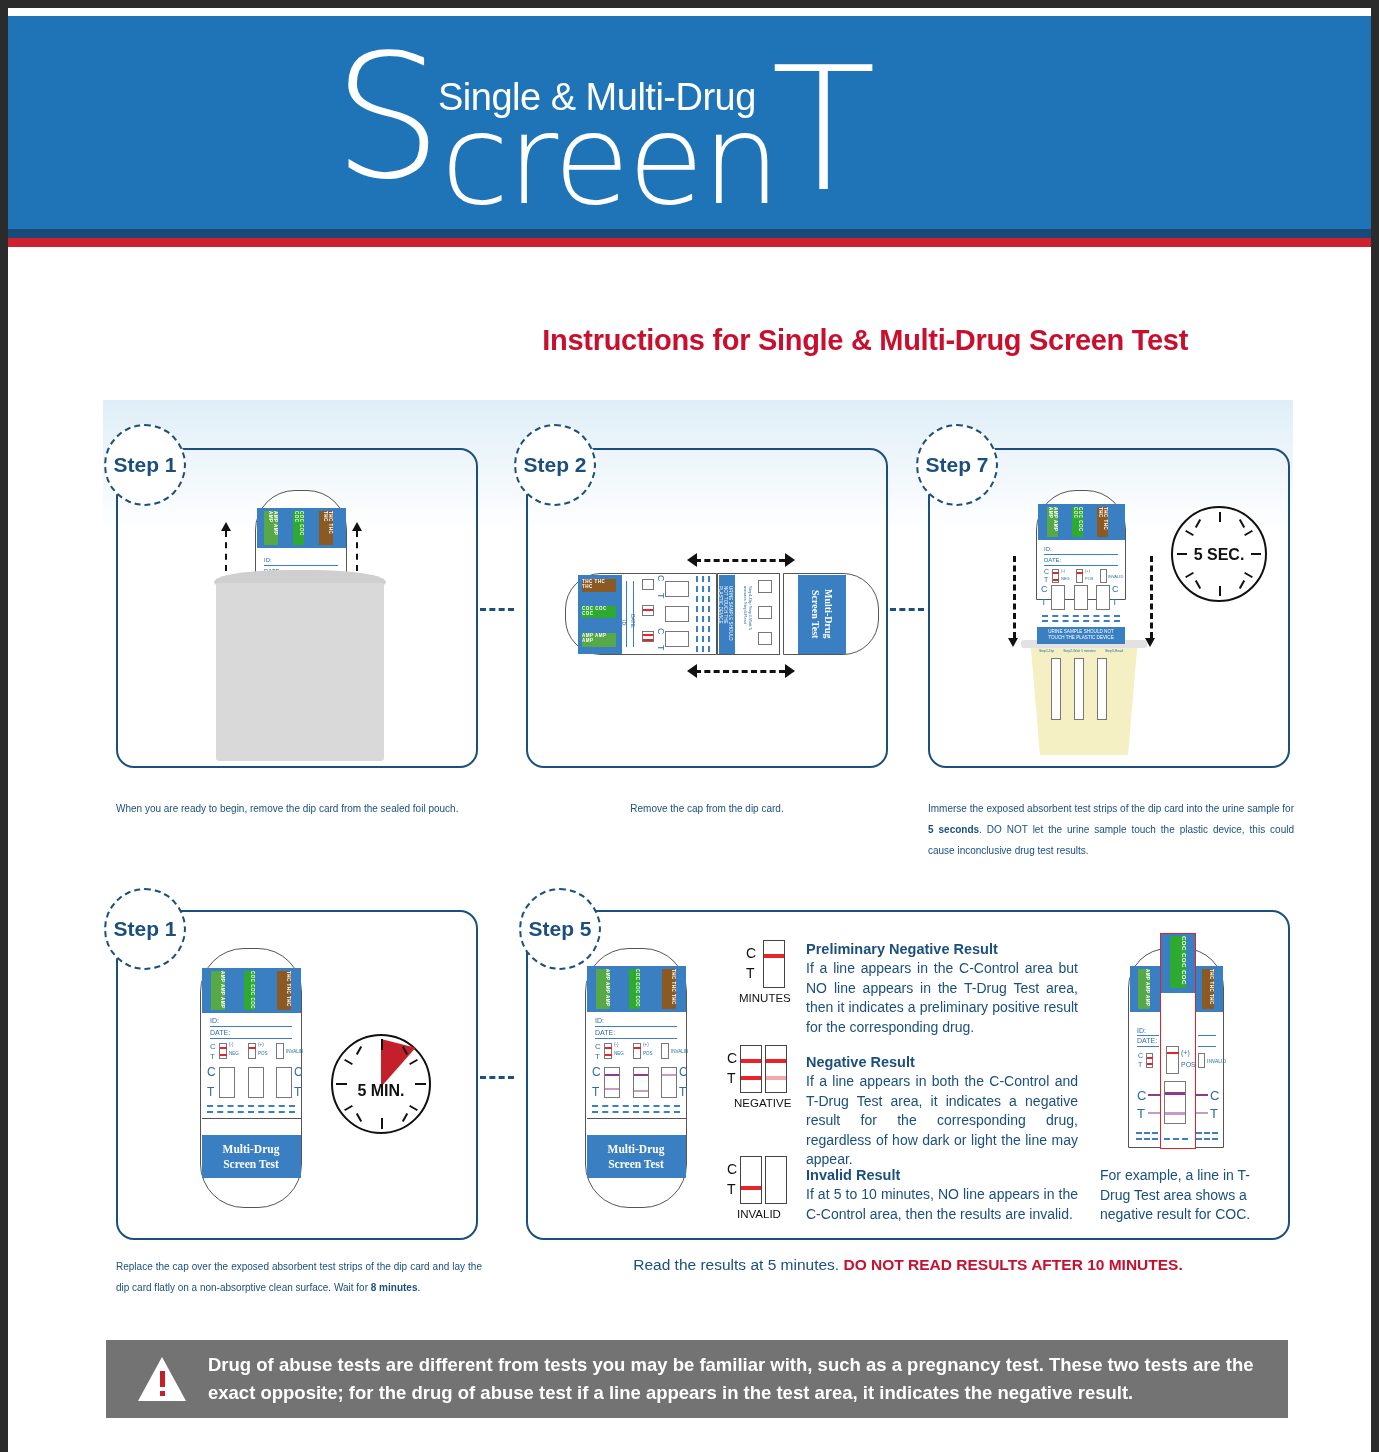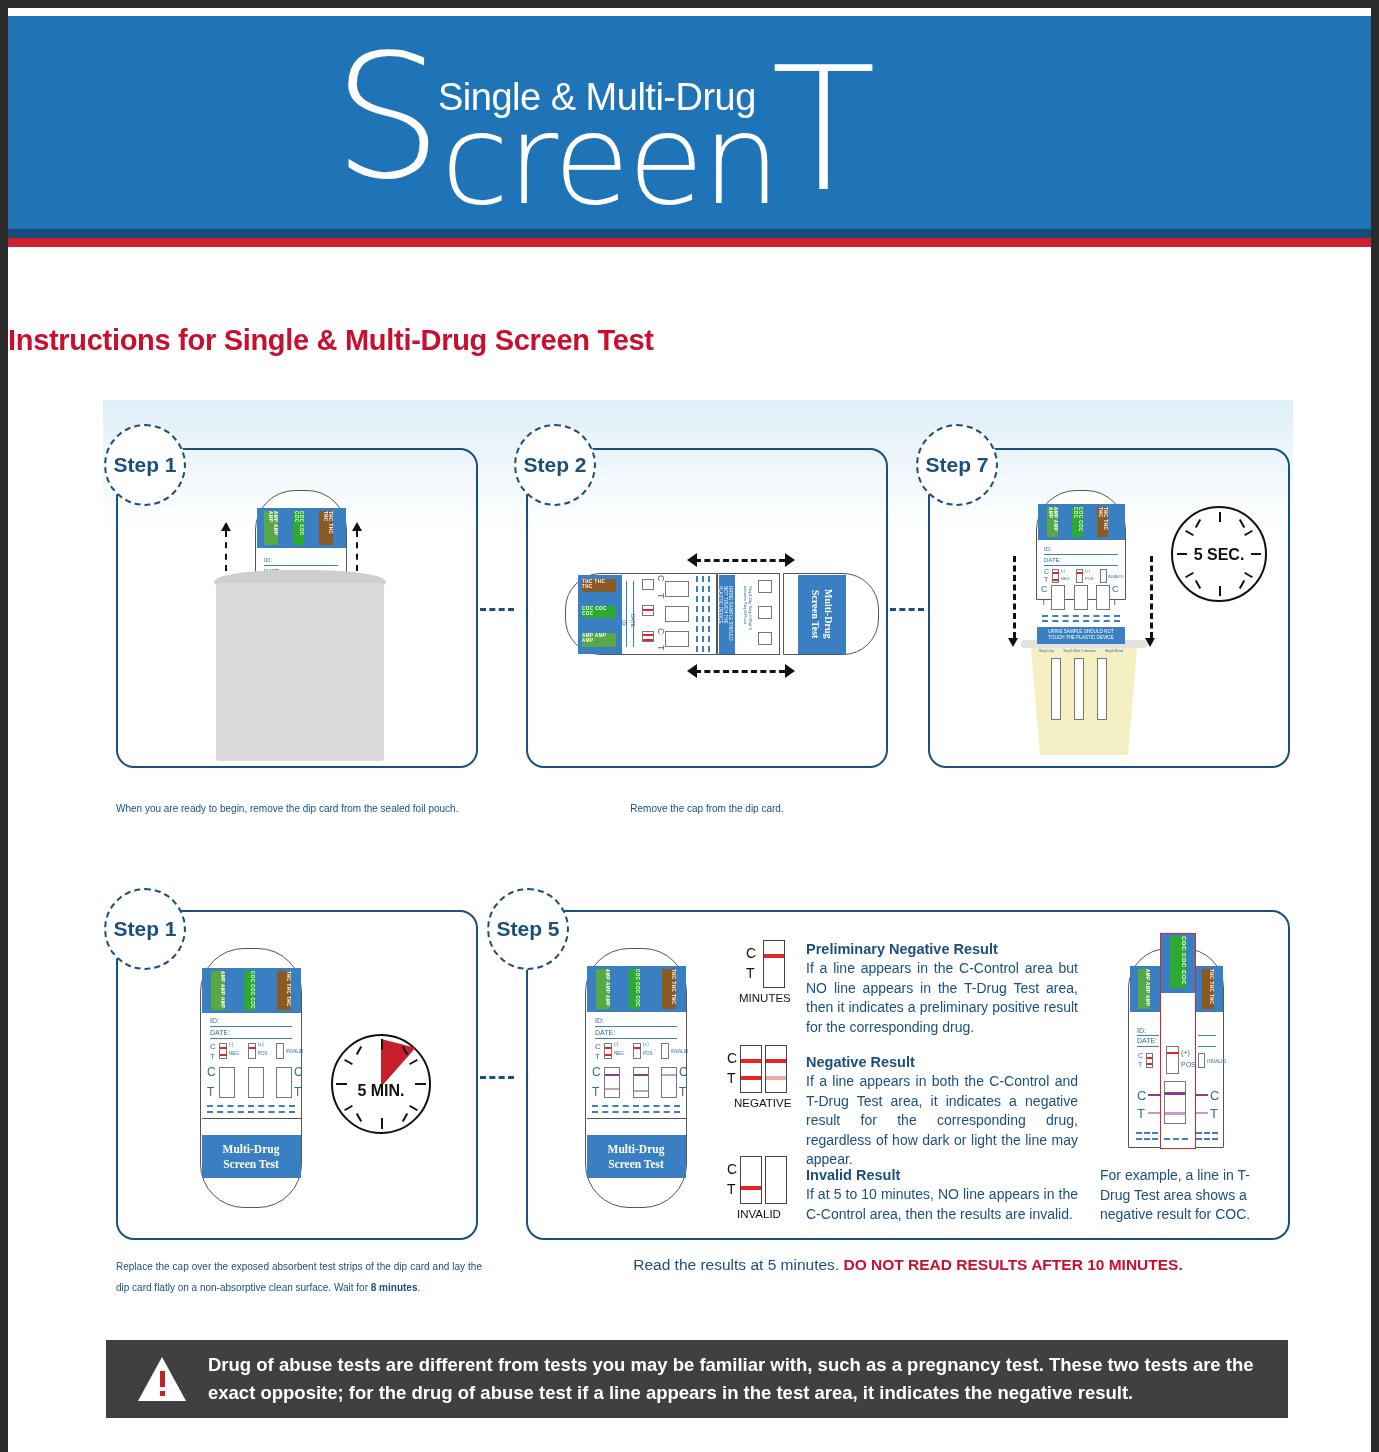--- a/index.html
+++ b/index.html
@@ -60,21 +60,21 @@
     background: #174a78;
   }
   .stripe-red {
     position: absolute; left: 0; top: 230px; width: 1363px; height: 9px;
     background: #cf2030;
   }
 
   
   .page-title {
     position: absolute; left: 0; top: 316px; width: 1180px;
-    text-align: left;
+    text-align: right;
     font-size: 29px; font-weight: bold; color: #c8102e;
     font-family: "Liberation Sans", sans-serif;
     letter-spacing: -0.3px;
   }
 
   
   .wash {
     position: absolute; left: 95px; top: 392px; width: 1190px; height: 130px;
     background: linear-gradient(to bottom, #dfeef7 0%, #ffffff 100%);
   }
@@ -210,21 +210,21 @@
   .readline {
     position: absolute; top: 1248px; left: 515px; width: 770px;
     text-align: center; font-size: 15.5px; color: #1b4f7e;
     font-family: "Liberation Sans", sans-serif;
   }
   .readline b { color: #c8102e; font-weight: bold; }
 
   
   .warn {
     position: absolute; left: 98px; top: 1332px; width: 1182px; height: 78px;
-    background: #404040;
+    background: #737373;
     display: flex; align-items: center;
   }
   .warn-tri {
     position: relative; margin-left: 32px; margin-right: 22px;
     width: 0; height: 0;
     border-left: 24px solid transparent; border-right: 24px solid transparent;
     border-bottom: 44px solid #ffffff; flex: none;
   }
   .warn-bang {
     position: absolute; left: -2.5px; top: 14px; width: 5px; height: 16px;
@@ -423,20 +423,21 @@
       <div class="tick" style="left:68px; top:11px; width:2px; height:9px; transform:rotate(-30deg);"></div>
       <div class="tick" style="left:24px; top:72px; width:2px; height:9px; transform:rotate(-30deg);"></div>
       <div class="tick" style="left:68px; top:72px; width:2px; height:9px; transform:rotate(30deg);"></div>
       <div class="tick" style="left:12px; top:24px; width:9px; height:2px; transform:rotate(30deg);"></div>
       <div class="tick" style="left:71px; top:24px; width:9px; height:2px; transform:rotate(-30deg);"></div>
       <div class="tick" style="left:12px; top:66px; width:9px; height:2px; transform:rotate(-30deg);"></div>
       <div class="tick" style="left:71px; top:66px; width:9px; height:2px; transform:rotate(30deg);"></div>
     </div>
   </div>
 
+  <div class="caption" style="left:920px; top:790px; width:366px;">Immerse the exposed absorbent test strips of the dip card into the urine sample for <b>5 seconds</b>. DO NOT let the urine sample touch the plastic device, this could cause inconclusive drug test results.</div>
 
   <div class="step-box" style="left:108px; top:902px; width:362px; height:330px;"></div>
   <div class="step-badge" style="left:96px; top:880px;">Step 1</div>
 
   <div>
     <div class="card" style="left:192px; top:940px; width:102px; height:260px; border-radius:44px;"></div>
     <div class="blue-band" style="left:193.5px; top:960px; width:99px; height:45px;"></div>
     <div class="drugcol lbl-amp" style="left:203px; top:963px; width:14px; height:39px;">AMP AMP AMP</div>
     <div class="drugcol lbl-coc" style="left:236px; top:963px; width:11px; height:39px;">COC COC COC</div>
     <div class="drugcol lbl-thc" style="left:269px; top:963px; width:14px; height:39px;">THC THC THC</div>
@@ -493,21 +494,21 @@
       <div class="tick" style="left:11px; top:71px; width:9px; height:2px; transform:rotate(-30deg);"></div>
       <div class="tick" style="left:76px; top:71px; width:9px; height:2px; transform:rotate(30deg);"></div>
     </div>
   </div>
 
   <div class="caption" style="left:108px; top:1248px; width:366px;">Replace the cap over the exposed absorbent test strips of the dip card and lay the dip card flatly on a non-absorptive clean surface. Wait for <b>8 minutes</b>.</div>
 
   <div class="dash-conn" style="left:472px; top:1068px;"></div>
 
   <div class="step-box" style="left:518px; top:902px; width:764px; height:330px;"></div>
-  <div class="step-badge" style="left:479px; top:880px;">Step 5</div>
+  <div class="step-badge" style="left:511px; top:880px;">Step 5</div>
 
   <div>
     <div class="card" style="left:577px; top:940px; width:102px; height:260px; border-radius:44px;"></div>
     <div class="blue-band" style="left:578.5px; top:958px; width:99px; height:46px;"></div>
     <div class="drugcol lbl-amp" style="left:588px; top:961px; width:14px; height:40px;">AMP AMP AMP</div>
     <div class="drugcol lbl-coc" style="left:621px; top:961px; width:11px; height:40px;">COC COC COC</div>
     <div class="drugcol lbl-thc" style="left:654px; top:961px; width:14px; height:40px;">THC THC THC</div>
 
     <div class="fieldtxt" style="left:587px; top:1009px; font-size:7px;">ID:</div>
     <div class="fieldline" style="left:587px; top:1018px; width:82px;"></div>

